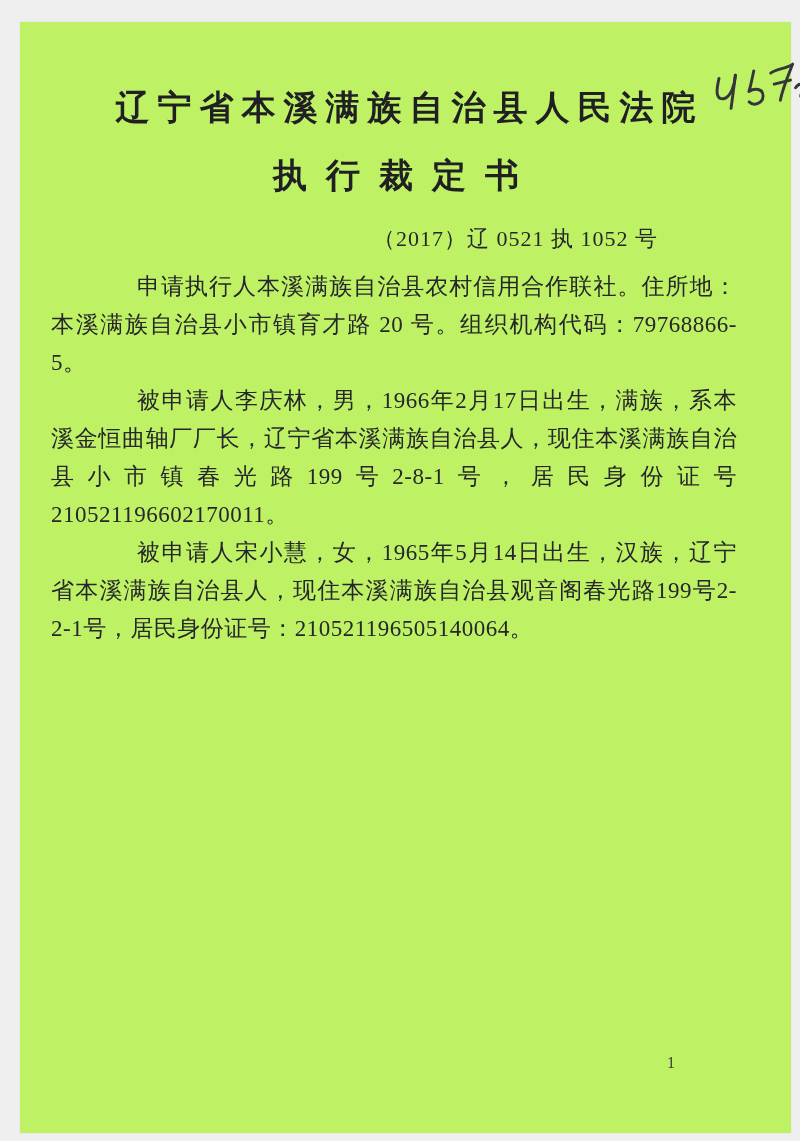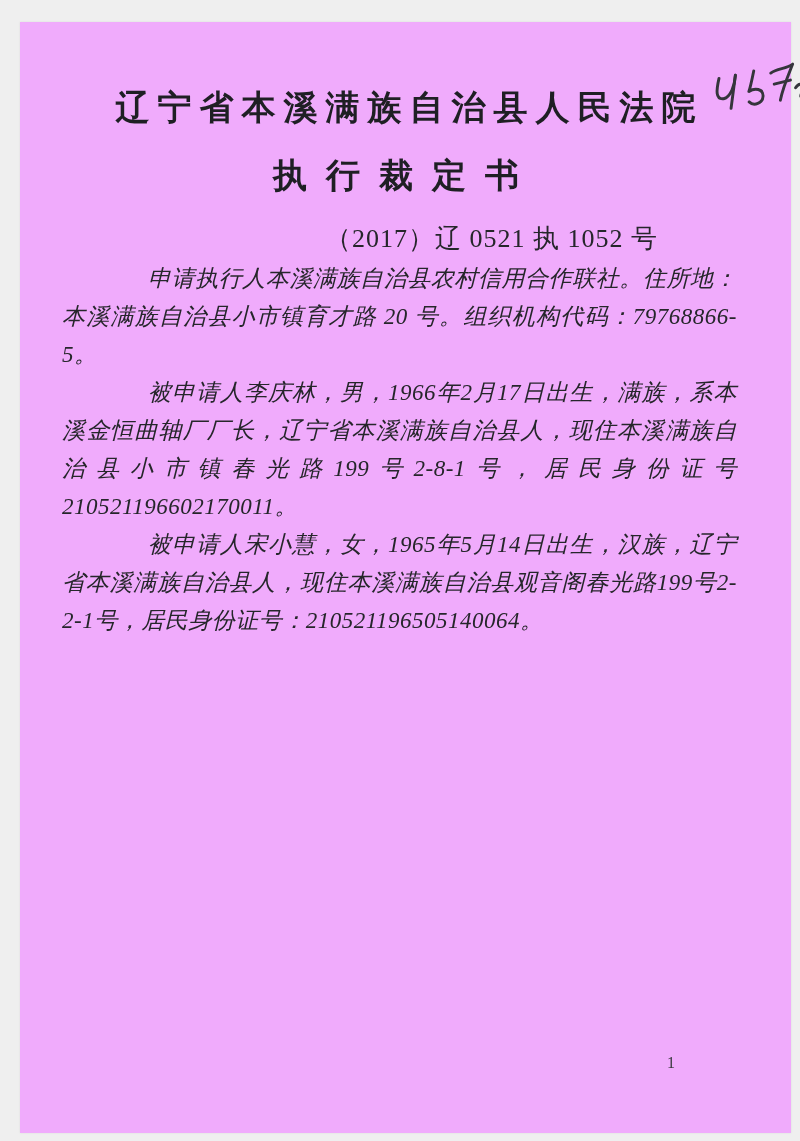--- a/index.html
+++ b/index.html
@@ -13,21 +13,21 @@
     overflow: hidden;
     margin: 0 auto;
   }
 
   .page {
     position: absolute;
     left: 20px;
     top: 22px;
     width: 771px;
     height: 1111px;
-    background: #f0abfc;
+    background: #bef264;
     box-shadow: 0 0 2px rgba(0,0,0,0.08);
   }
 
   .court-name {
     margin: 64px 0 0 0;
     text-align: center;
     font-size: 34px;
     font-weight: 700;
     letter-spacing: 8px;
     padding-left: 8px;
@@ -42,30 +42,29 @@
     font-weight: 700;
     letter-spacing: 19px;
     color: #1f1f24;
     line-height: 44px;
   }
 
   .case-no {
     margin-top: 28px;
     text-align: right;
     padding-right: 133px;
-    font-size: 26px;
+    font-size: 22px;
     color: #26262b;
     line-height: 26px;
     letter-spacing: 1px;
   }
 
   .body-text {
-    margin-top: 8px;
-    padding: 0 54px 0 42px;
-    font-style: italic;
+    margin-top: 16px;
+    padding: 0 54px 0 31px;
   }
 
   .body-text p {
     margin: 0;
     font-size: 23px;
     line-height: 38px;
     text-align: justify;
     text-justify: inter-character;
     text-indent: 86px;
     letter-spacing: 0.5px;

